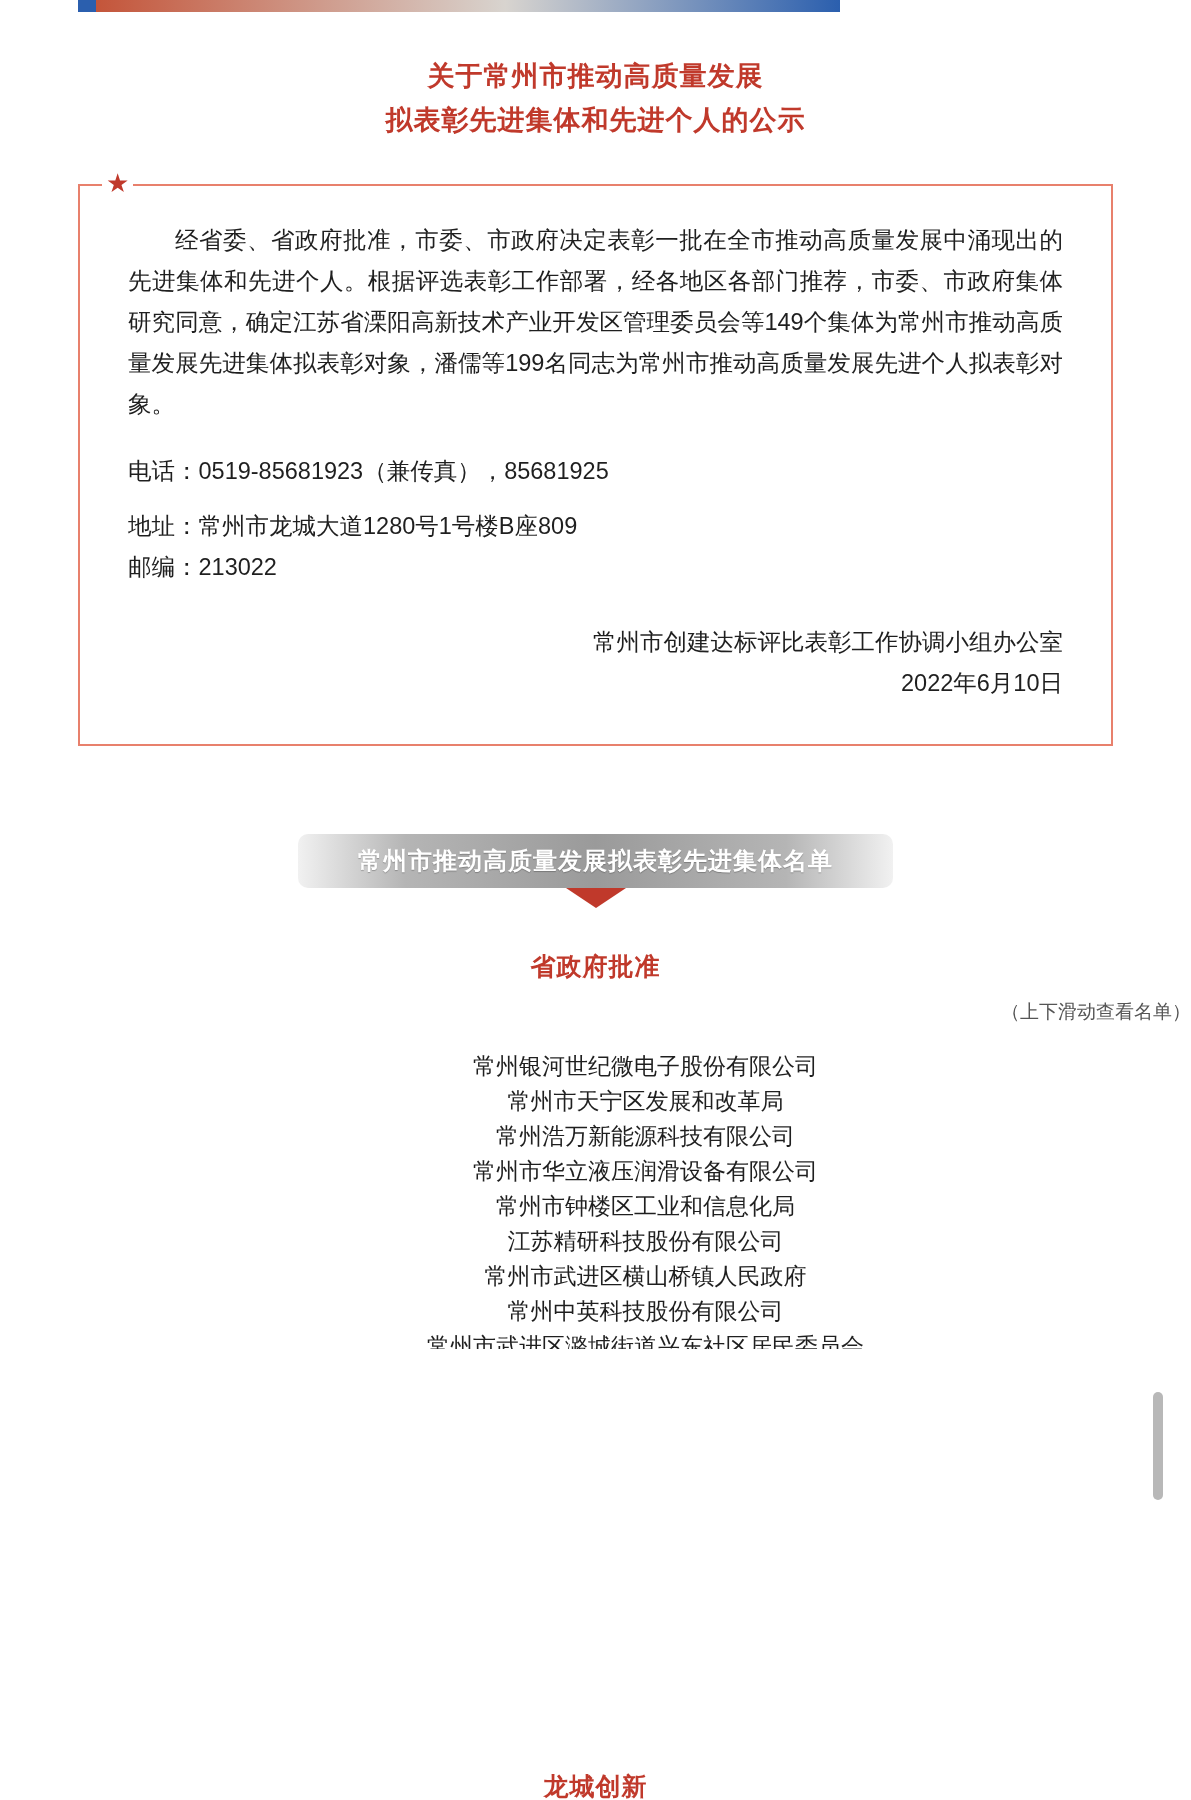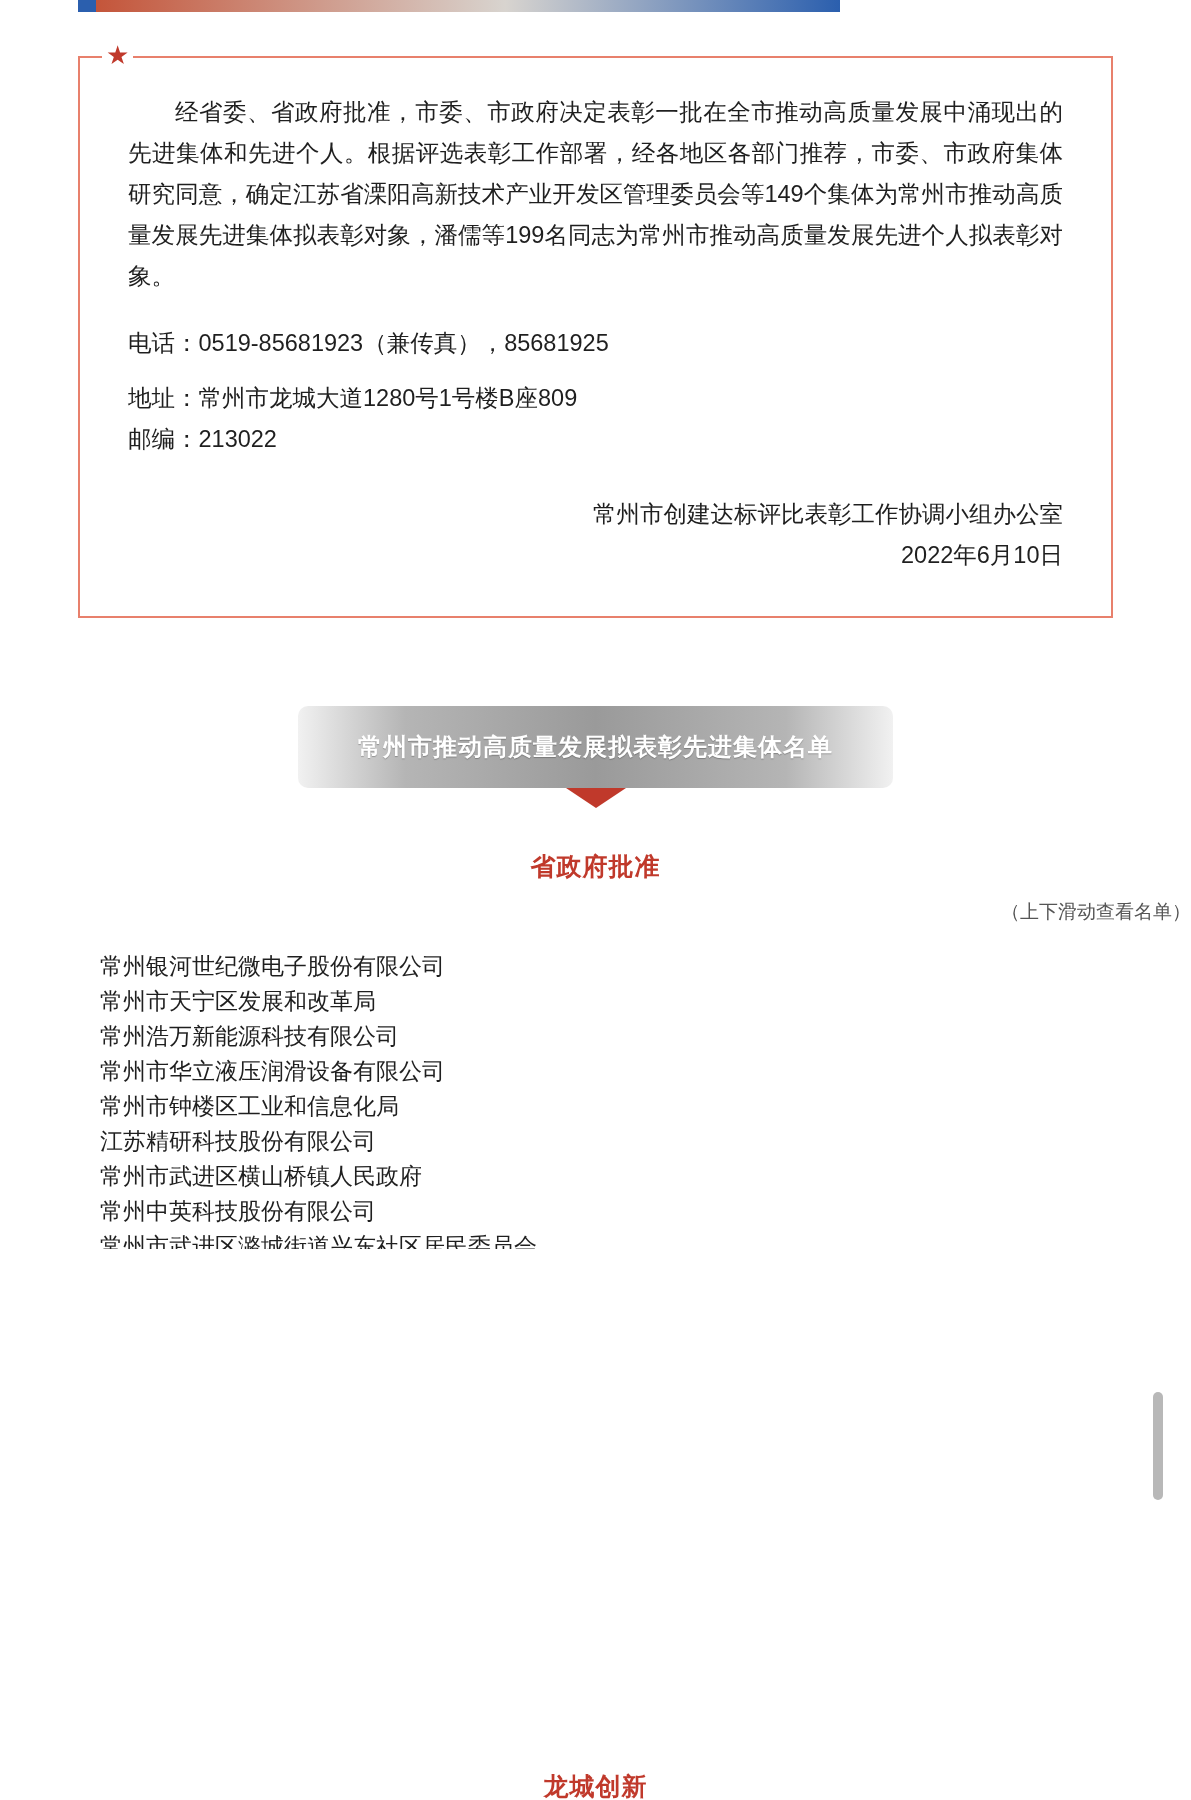--- a/index.html
+++ b/index.html
@@ -96,21 +96,21 @@
 
   
   .list-banner-wrap {
     margin-top: 88px;
     text-align: center;
     position: relative;
   }
   .list-banner {
     display: inline-block;
     position: relative;
-    padding: 18px 60px;
+    padding: 4px 60px;
     font-size: 24px;
     font-weight: bold;
     color: #ffffff;
     letter-spacing: 1px;
     line-height: 46px;
     background: linear-gradient(90deg, rgba(200,200,200,0.25) 0%, #b5b5b5 18%, #9a9a9a 50%, #b5b5b5 82%, rgba(200,200,200,0.25) 100%);
     text-shadow: 0 1px 1px rgba(0,0,0,0.25);
     border-radius: 10px;
   }
   .banner-arrow {
@@ -138,20 +138,21 @@
     color: #555;
   }
 
   
   .name-list {
     margin: 24px 0 0 0;
     padding: 0 0 0 100px;
     position: relative;
     height: 300px;
     overflow: hidden;
+    text-align: center;
   }
   .name-list li {
     list-style: none;
     font-size: 23px;
     line-height: 35px;
     color: #1f1f1f;
   }
   .scrollbar-track {
     position: absolute;
     right: 28px;
@@ -177,20 +178,24 @@
 </head>
 <body>
 
 <div class="page">
 
   <div class="top-strip">
     <div class="blue-left"></div>
     <div class="grad-bar"></div>
   </div>
 
+  <div class="doc-title">
+    <span>关于常州市推动高质量发展</span>
+    <span class="line2">拟表彰先进集体和先进个人的公示</span>
+  </div>
 
   <div class="notice-box">
     <div class="star">★</div>
 
     <p class="indent">经省委、省政府批准，市委、市政府决定表彰一批在全市推动高质量发展中涌现出的先进集体和先进个人。根据评选表彰工作部署，经各地区各部门推荐，市委、市政府集体研究同意，确定江苏省溧阳高新技术产业开发区管理委员会等149个集体为常州市推动高质量发展先进集体拟表彰对象，潘儒等199名同志为常州市推动高质量发展先进个人拟表彰对象。</p>
 
     <p class="contact">电话：0519-85681923（兼传真），85681925</p>
     <p class="addr">地址：常州市龙城大道1280号1号楼B座809</p>
     <p class="addr">邮编：213022</p>
 

